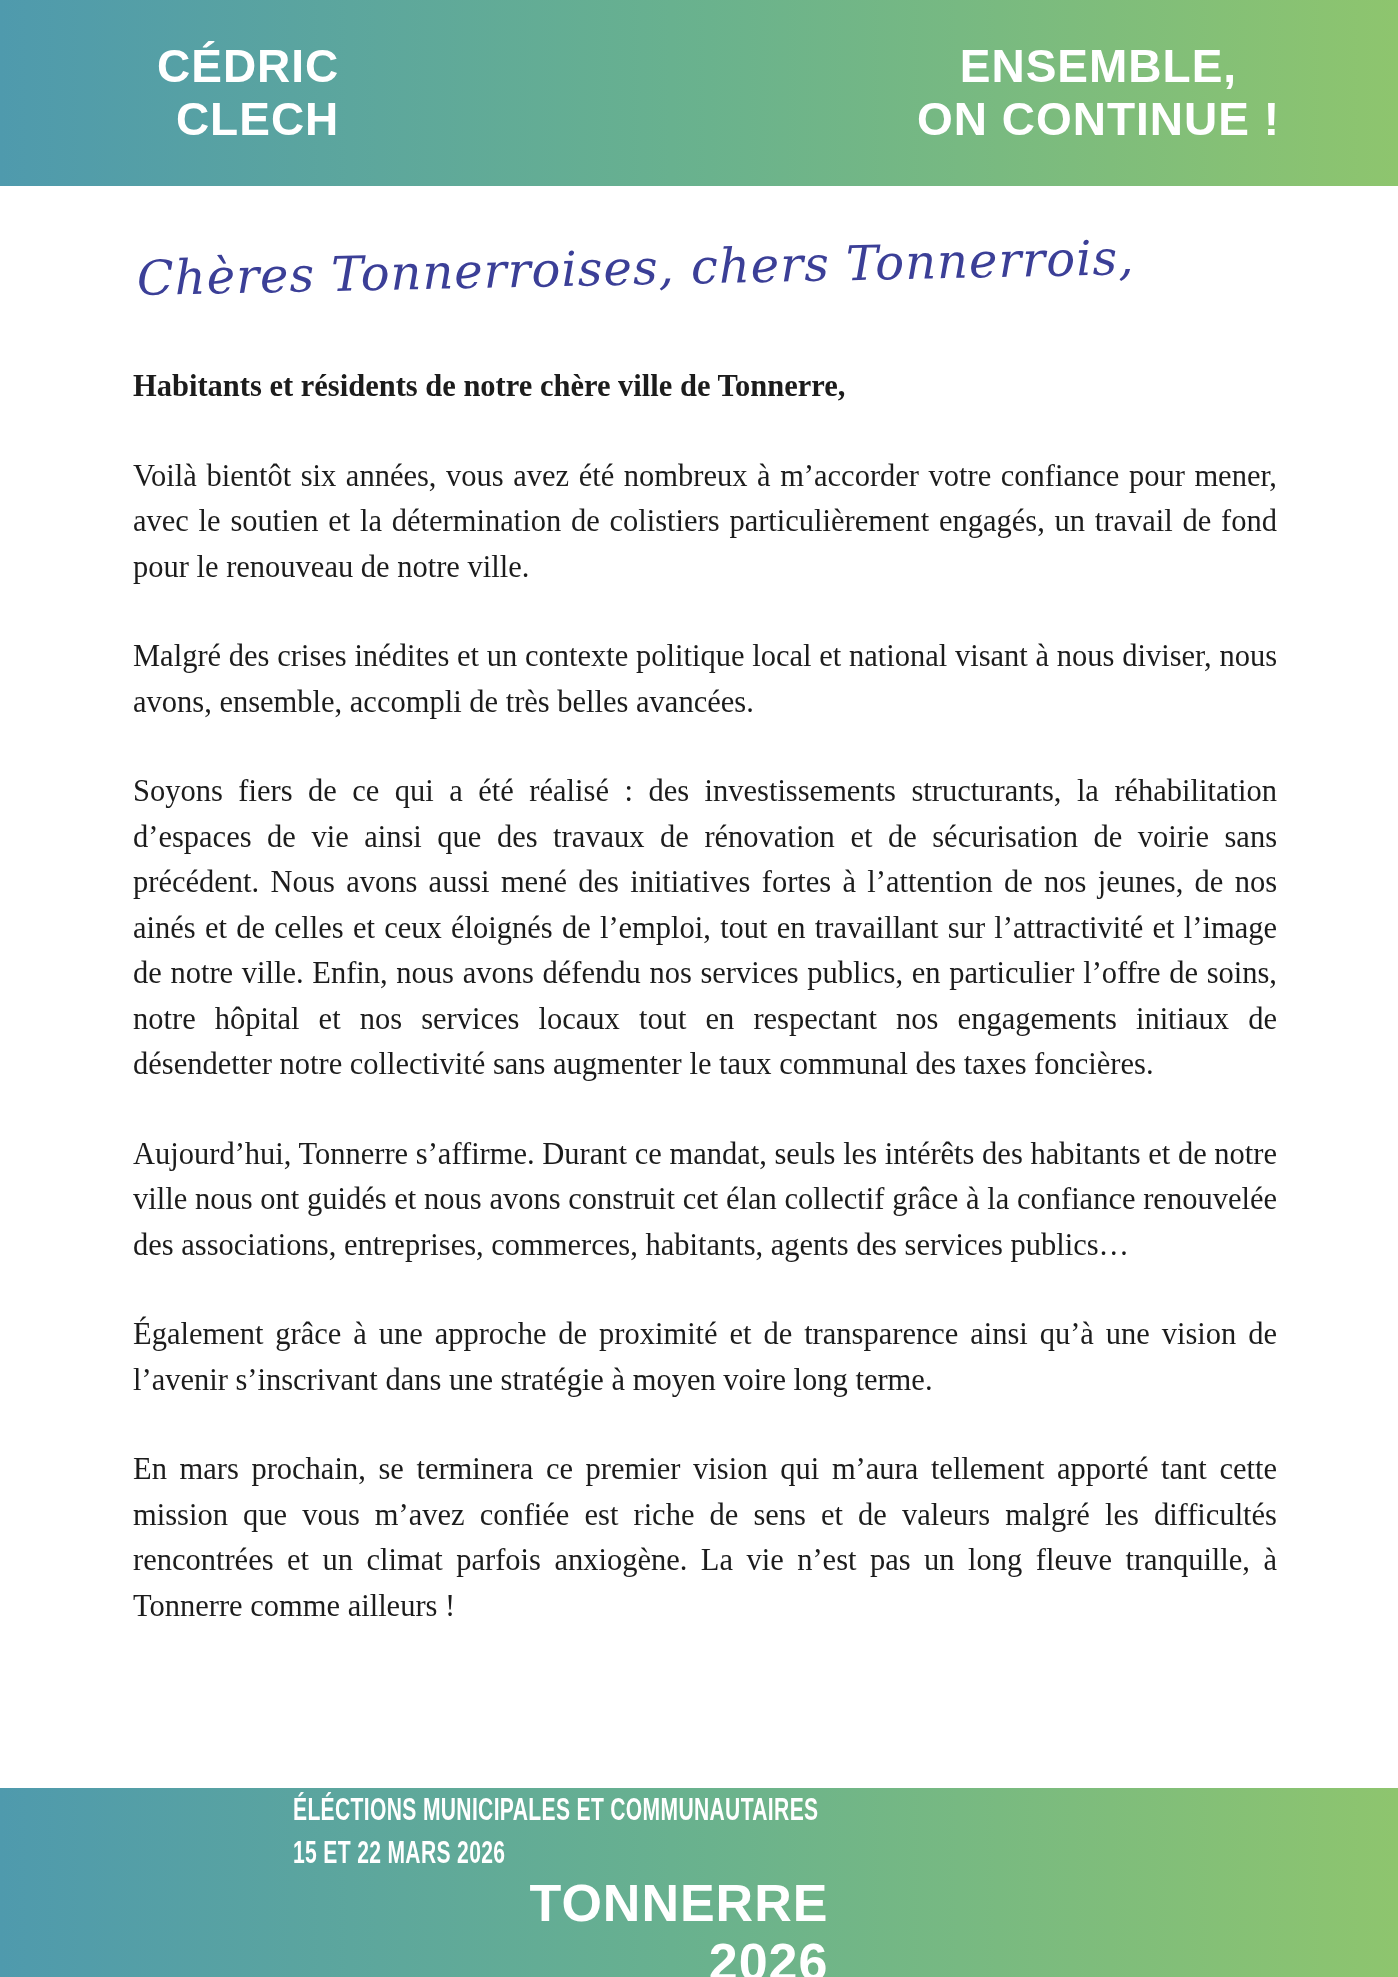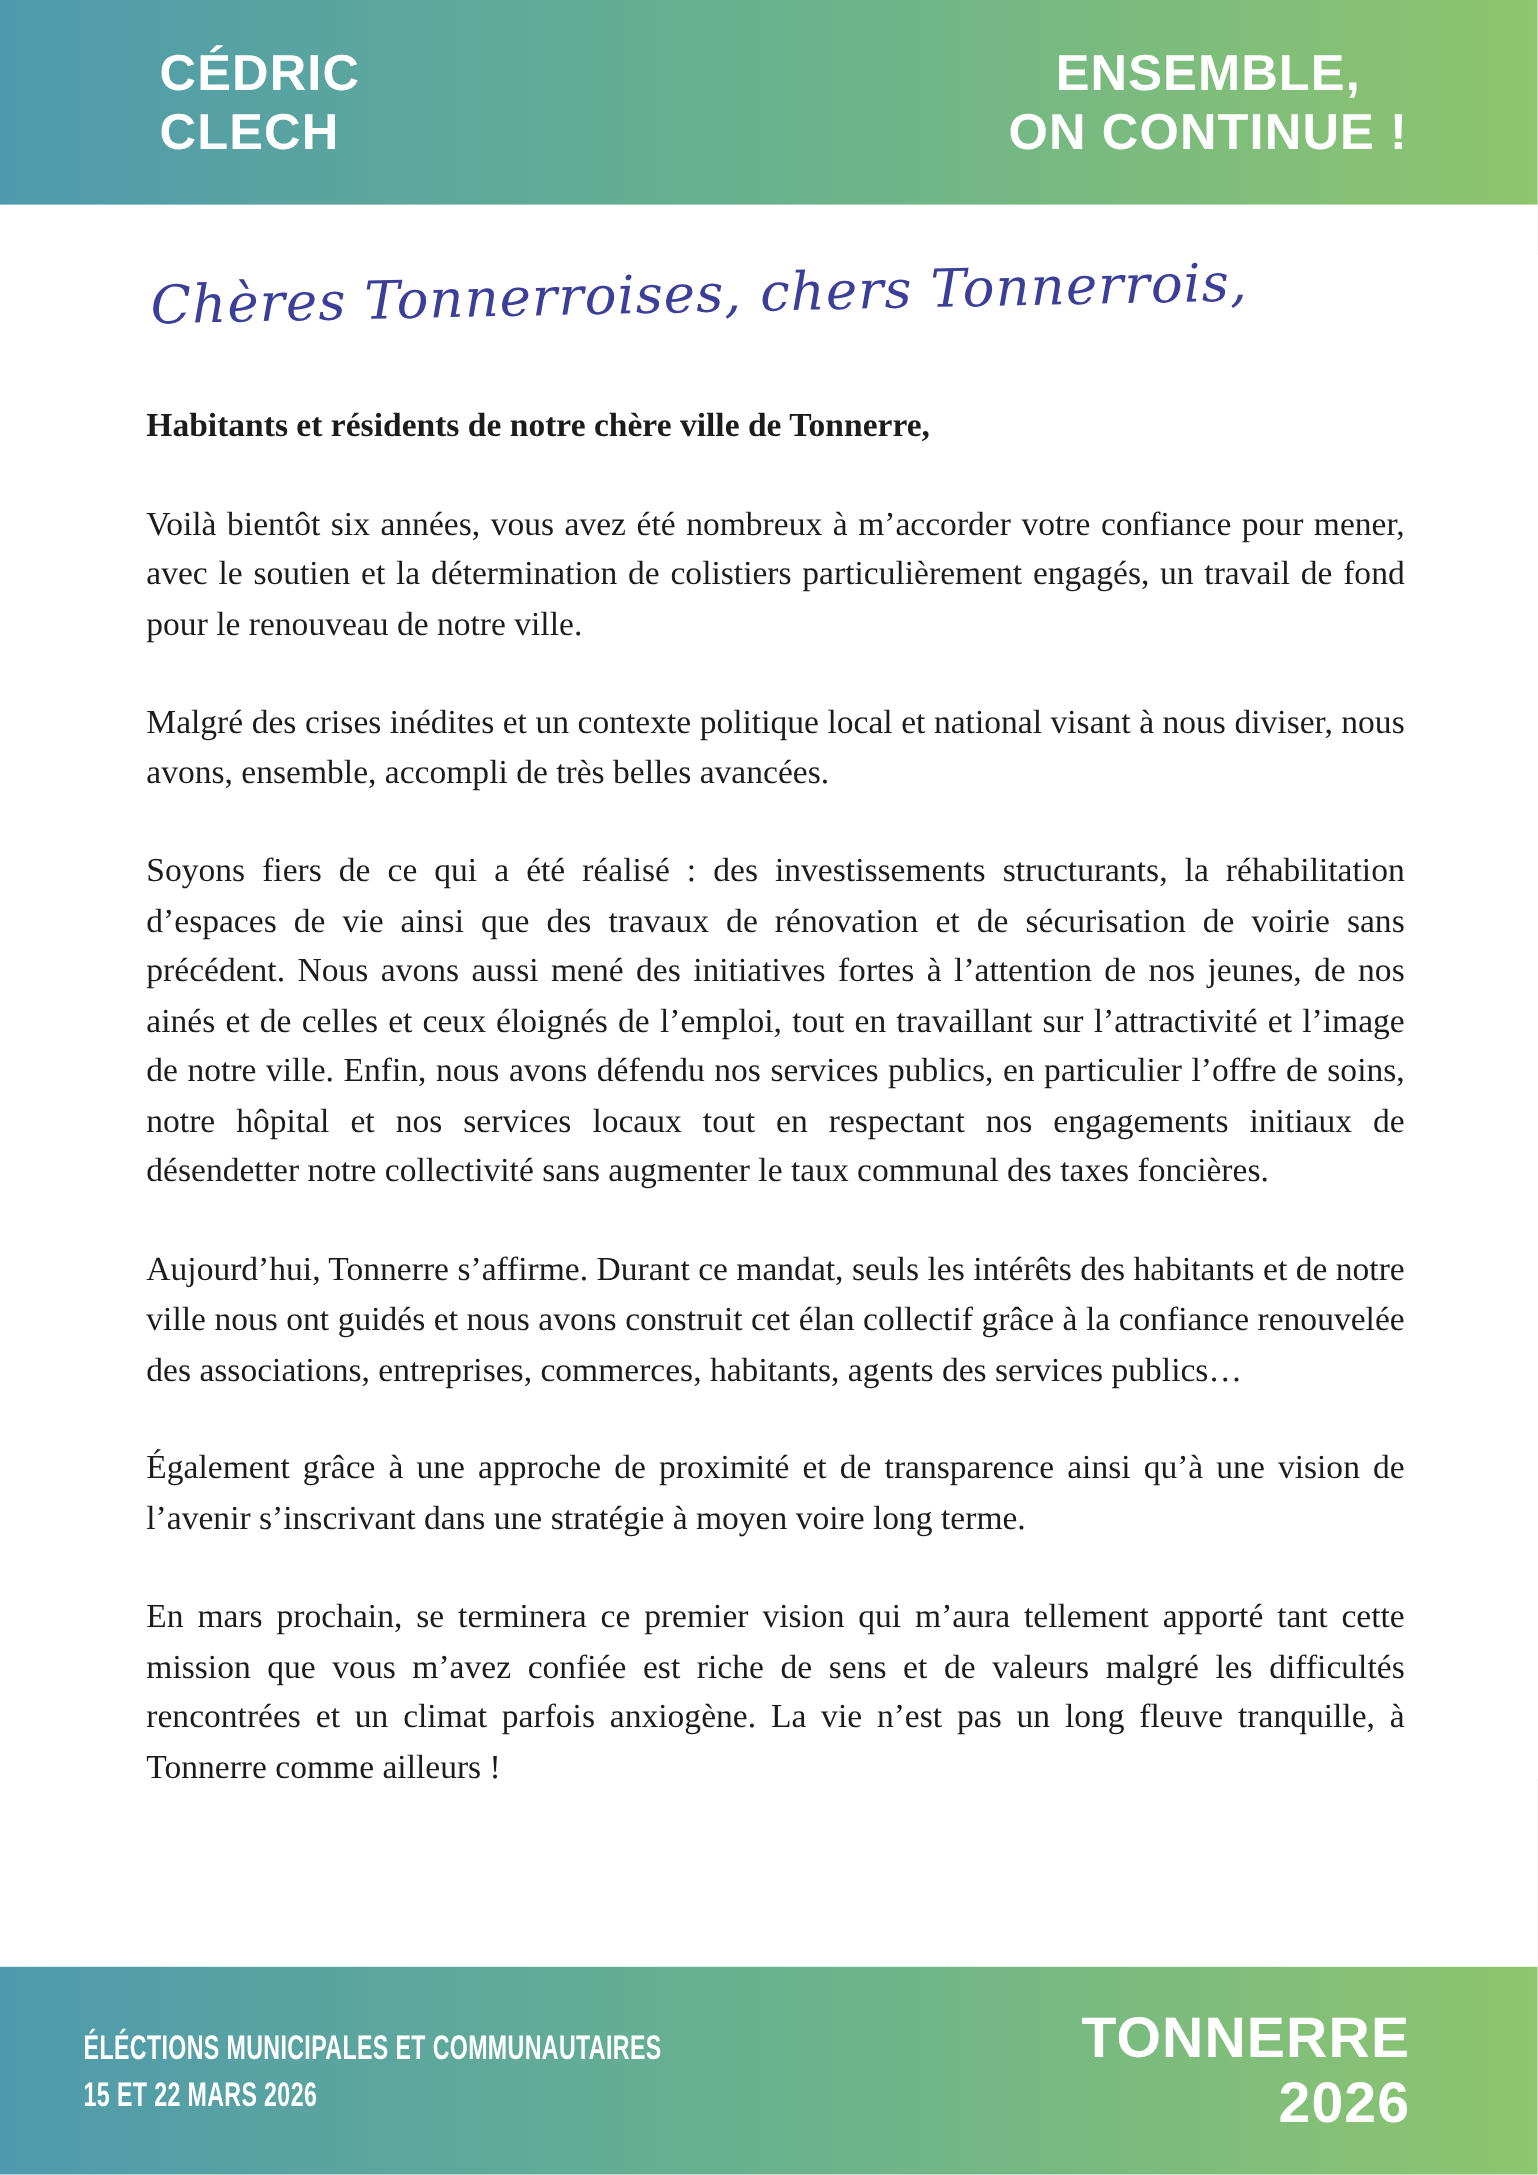--- a/index.html
+++ b/index.html
@@ -29,27 +29,29 @@
   }
   .banner.top {
     top: 0;
     height: 186px;
     padding: 0 118px 0 145px;
   }
   .banner.bottom {
     bottom: 0;
     height: 189px;
     padding: 0 116px 0 76px;
+    flex-direction: column;
   }
 
   .candidate-name {
     font-size: 46px;
     line-height: 53px;
     letter-spacing: 1px;
-    text-align: left;
+    text-align: right;
+    margin-left: 12px;
   }
   .slogan {
     font-size: 46px;
     line-height: 53px;
     letter-spacing: 1px;
     text-align: center;
   }
 
   .election-info {
     font-size: 31px;

